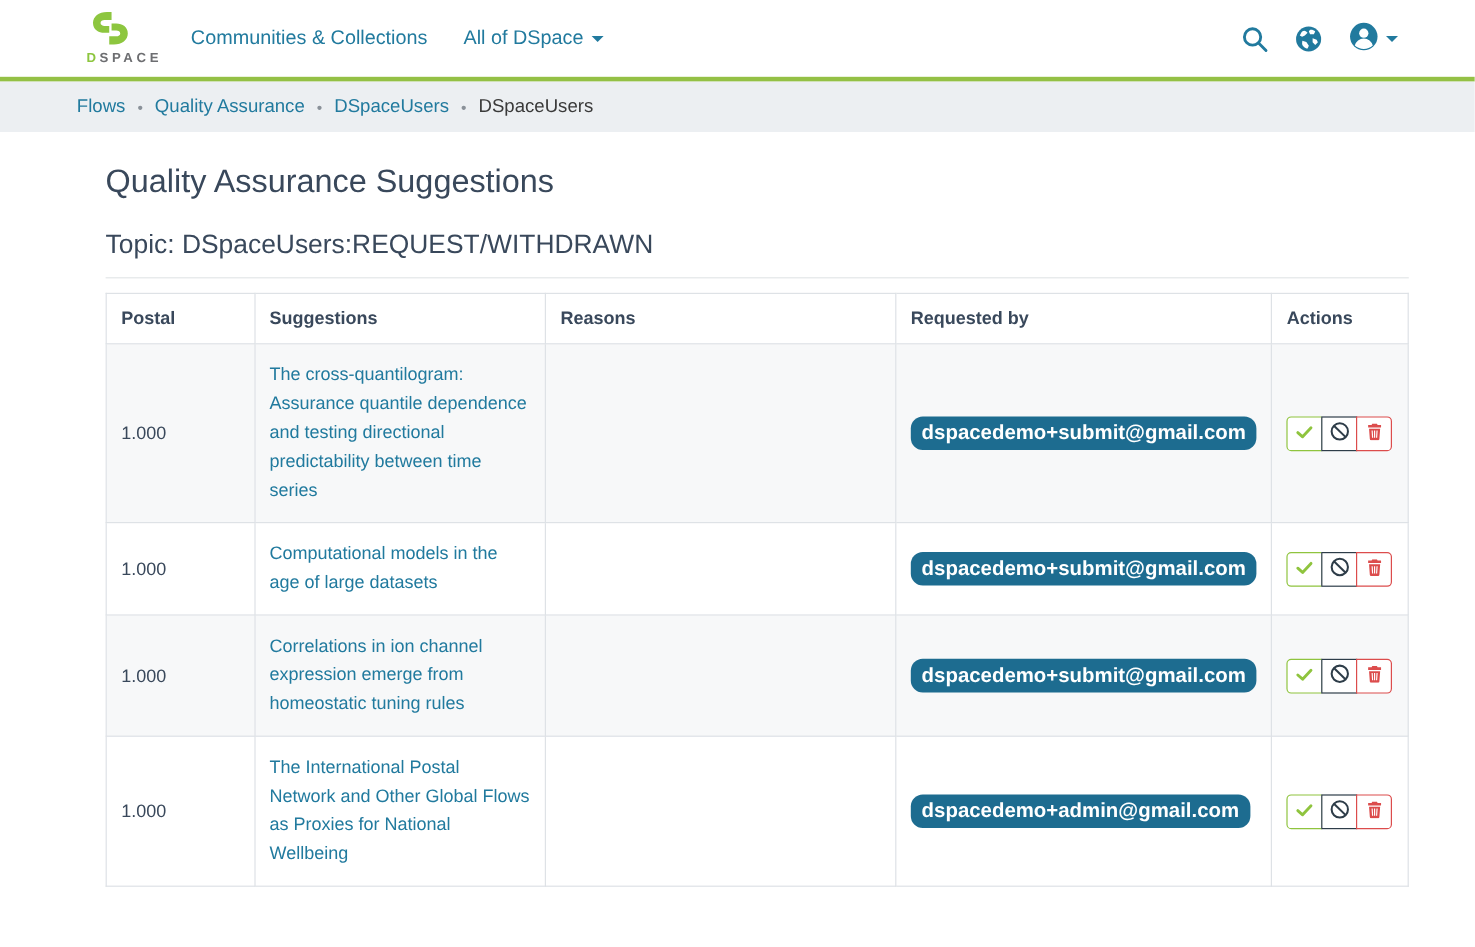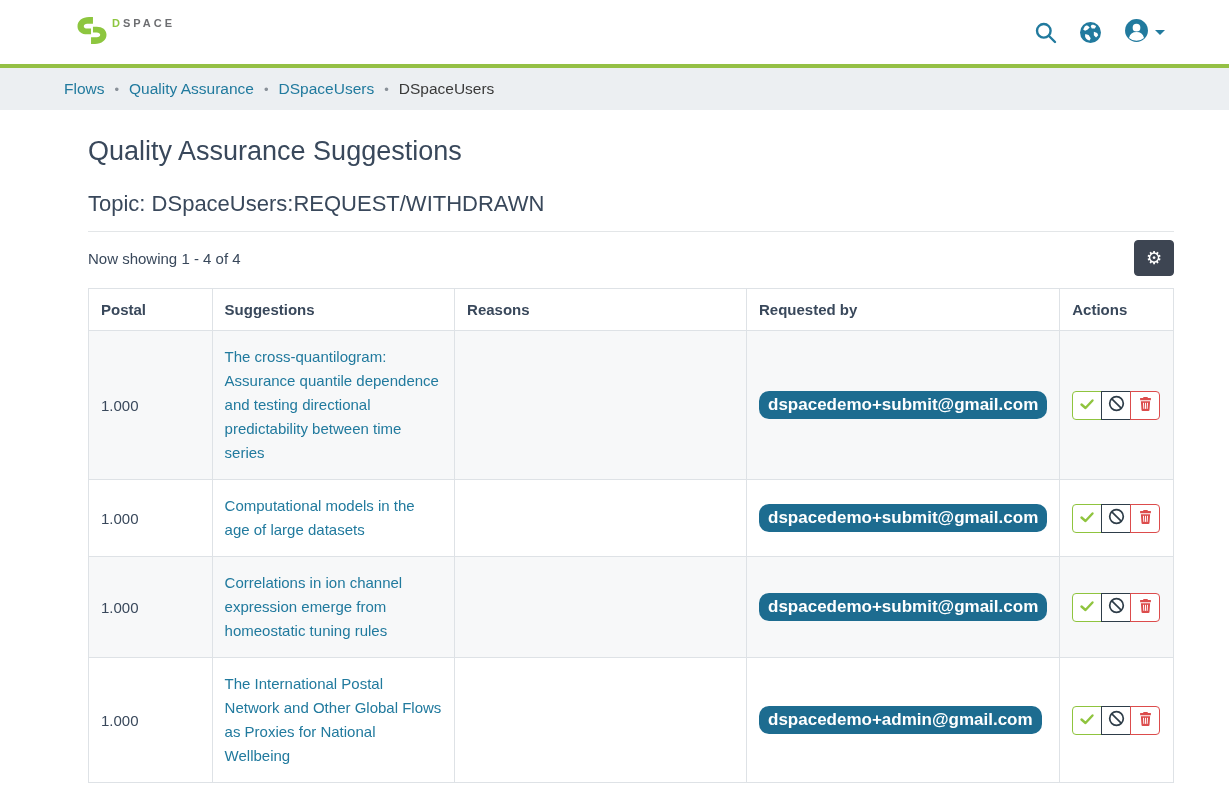--- a/index.html
+++ b/index.html
@@ -8,21 +8,21 @@
     --alert-bg:#d3e5ec; --alert-border:#c2dae4; --badge-bg:#1d6c90;
     --gear-bg:#3d4552; --stripe:#f7f8f9;
     --approve:#8fc43e; --ignore:#2e3d49; --delete:#dc4c4c;
   }
   *{box-sizing:border-box;margin:0;padding:0}
   html,body{background:#fff;font-family:"Liberation Sans",sans-serif;color:var(--text-dark);}
   body{width:1229px;}
 
   
   .navbar{display:flex;align-items:center;height:68px;padding:0 64px 0 72px;background:#fff;border-bottom:4px solid var(--green-bar);}
-  .brand{display:flex;flex-direction:row;align-items:flex-start;line-height:1;}
+  .brand{display:flex;flex-direction:column;align-items:flex-start;line-height:1;}
   .brand-text{font-size:11px;font-weight:bold;letter-spacing:3px;margin-top:2px;}
   .brand-text .d{color:var(--logo-green);}
   .brand-text .rest{color:var(--muted);}
   .nav-links{display:flex;align-items:center;gap:30px;margin-left:24px;}
   .nav-link{color:var(--accent);font-size:16.5px;text-decoration:none;display:inline-flex;align-items:center;gap:7px;cursor:pointer;}
   .caret{width:0;height:0;border-left:5px solid transparent;border-right:5px solid transparent;border-top:5px solid var(--accent);display:inline-block;}
   .nav-icons{margin-left:auto;display:flex;align-items:center;gap:22px;}
   .icon-btn{background:none;border:none;cursor:pointer;display:inline-flex;align-items:center;gap:6px;padding:0;}
 
   
@@ -65,20 +65,27 @@
 <header class="navbar">
   <a class="brand">
     <span>
       <svg width="40" height="29" viewBox="0 0 40 30" aria-hidden="true">
         <path fill="#8dc63f" d="M17 1C10 1 5 5 5 10.5S9.5 19 15 19h4v-6h-4c-2 0-3.5-1-3.5-2.5S13 8 15 8h6V1h-4z"></path>
         <path fill="#8dc63f" d="M23 29c7 0 12-4 12-9.5S30.5 11 25 11h-4v6h4c2 0 3.5 1 3.5 2.5S27 22 25 22h-6v7h4z"></path>
       </svg>
     </span>
     <span class="brand-text"><span class="d">D</span><span class="rest">SPACE</span></span>
   </a>
+  <nav class="nav-links">
+    <a class="nav-link">Communities &amp; Collections</a>
+    <a class="nav-link">
+        <span>All of DSpace</span>
+        <span class="caret"></span>
+      </a>
+  </nav>
   <div class="nav-icons">
     <button class="icon-btn" aria-label="Search">
       <svg width="23" height="23" viewBox="0 0 23 23" fill="none" stroke="#217a9e" stroke-width="2.4" stroke-linecap="round">
         <circle cx="9.8" cy="9.8" r="6.8"></circle>
           <line x1="15" y1="15" x2="21" y2="21"></line>
       </svg>
     </button>
     <button class="icon-btn" aria-label="Language">
       <svg width="23" height="23" viewBox="0 0 22 22">
         <circle cx="11" cy="11" r="10" fill="#217a9e"></circle>
@@ -111,26 +118,20 @@
 </div>
 
 <main class="container">
   <h1 class="page-title">Quality Assurance Suggestions</h1>
 
 
   <h2 class="topic-heading">Topic: DSpaceUsers:REQUEST/WITHDRAWN</h2>
 
   <hr class="sep">
 
-  <div class="showing-row">
-    <span class="showing-text">Now showing 1 - 4 of 4</span>
-    <button class="gear-btn" aria-label="Settings">
-        <span>⚙</span>
-      </button>
-  </div>
 
   <table class="suggestions">
     <colgroup>
       <col style="width:12.7%">
         <col style="width:25.3%">
         <col style="width:31.9%">
         <col style="width:19.6%">
         <col style="width:10.5%">
     </colgroup>
     <thead>

